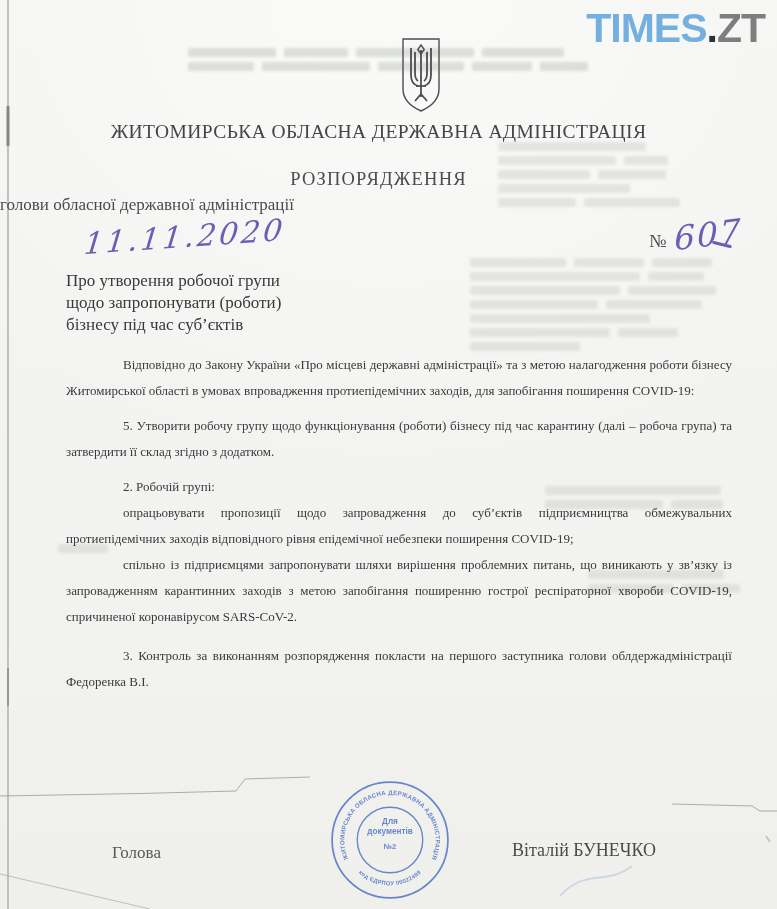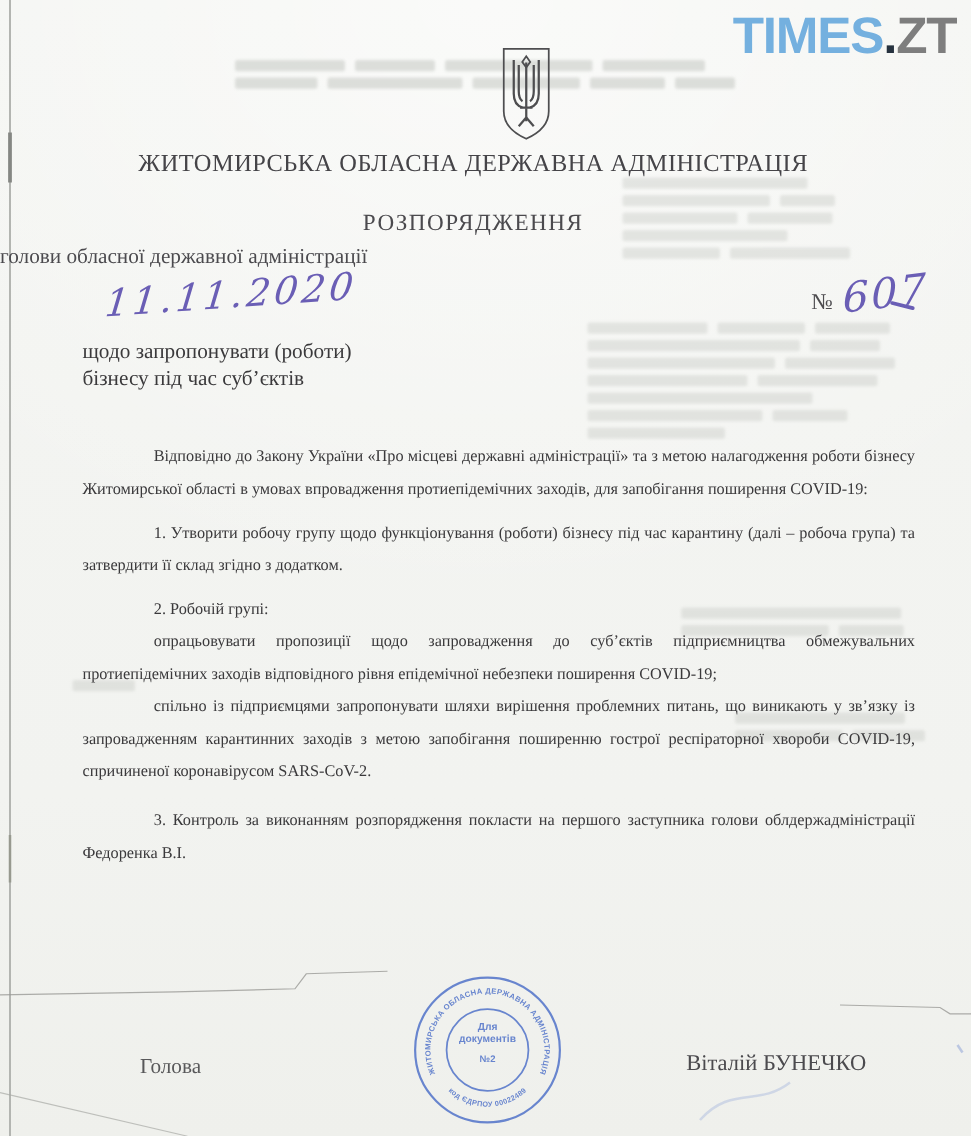--- a/index.html
+++ b/index.html
@@ -29,21 +29,21 @@
   .numcross{left:712px;top:243px;width:20px;height:2.5px;background:#6a5eb5;transform:rotate(14deg);border-radius:2px;}
   
   .subject{left:66px;top:270px;font-size:17px;line-height:22px;color:#3a393b;}
   
   .bodytext{left:66px;top:352px;width:666px;font-size:13px;line-height:26px;}
   .bodytext p{margin:0;text-indent:57px;text-align:justify;}
   .bodytext p.g{margin-bottom:9px;}
   .bodytext p.t3{margin-top:13px;}
   
   .sigtitle{left:112px;top:843px;font-size:17px;color:#58585a;}
-  .signame{left:549px;top:840px;font-size:18px;color:#4b4a4e;}
+  .signame{left:512px;top:840px;font-size:18px;color:#4b4a4e;}
   
   .bt{position:absolute;}
   .bt-line{display:flex;gap:8px;margin-bottom:5px;}
   .bt i{display:block;height:9px;background:#c5c8c3;border-radius:2px;filter:blur(1.4px);opacity:.55;}
   .bt.lite i{opacity:.4;}
   svg text{font-family:"Liberation Sans",sans-serif;}
 </style>
 </head>
 <body>
 
@@ -171,27 +171,28 @@
   <div class="abs org">ЖИТОМИРСЬКА ОБЛАСНА ДЕРЖАВНА АДМІНІСТРАЦІЯ</div>
   <div class="abs doctype">РОЗПОРЯДЖЕННЯ</div>
   <div class="abs subtitle">голови обласної державної адміністрації</div>
 
   <div class="abs hand date">11.11.2020</div>
   <div class="abs numsign">№</div>
   <div class="abs hand number">607</div>
   <div class="abs numcross"></div>
 
   <div class="abs subject">
+    <div>Про утворення робочої групи</div>
     <div>щодо запропонувати (роботи)</div>
     <div>бізнесу під час субʼєктів</div>
   </div>
 
   <div class="abs bodytext">
     <p class="g">Відповідно до Закону України «Про місцеві державні адміністрації» та з метою налагодження роботи бізнесу Житомирської області в умовах впровадження протиепідемічних заходів, для запобігання поширення COVID-19:</p>
-    <p class="g">1. Утворити робочу групу щодо функціонування (роботи) бізнесу під час карантину (далі – робоча група) та затвердити її склад згідно з додатком.</p>
+    <p class="g">5. Утворити робочу групу щодо функціонування (роботи) бізнесу під час карантину (далі – робоча група) та затвердити її склад згідно з додатком.</p>
     <p>2. Робочій групі:</p>
     <p>опрацьовувати пропозиції щодо запровадження до субʼєктів підприємництва обмежувальних протиепідемічних заходів відповідного рівня епідемічної небезпеки поширення COVID-19;</p>
     <p>спільно із підприємцями запропонувати шляхи вирішення проблемних питань, що виникають у звʼязку із запровадженням карантинних заходів з метою запобігання поширенню гострої респіраторної хвороби COVID-19, спричиненої коронавірусом SARS-CoV-2.</p>
     <p class="t3">3. Контроль за виконанням розпорядження покласти на першого заступника голови облдержадміністрації Федоренка В.І.</p>
   </div>
 
   <div class="abs sigtitle">Голова</div>
   <div class="abs signame">Віталій БУНЕЧКО</div>
 
   <svg class="abs" style="left:278px;top:778px;" width="224" height="131" viewBox="0 0 224 224" fill="none" opacity="0.82">

